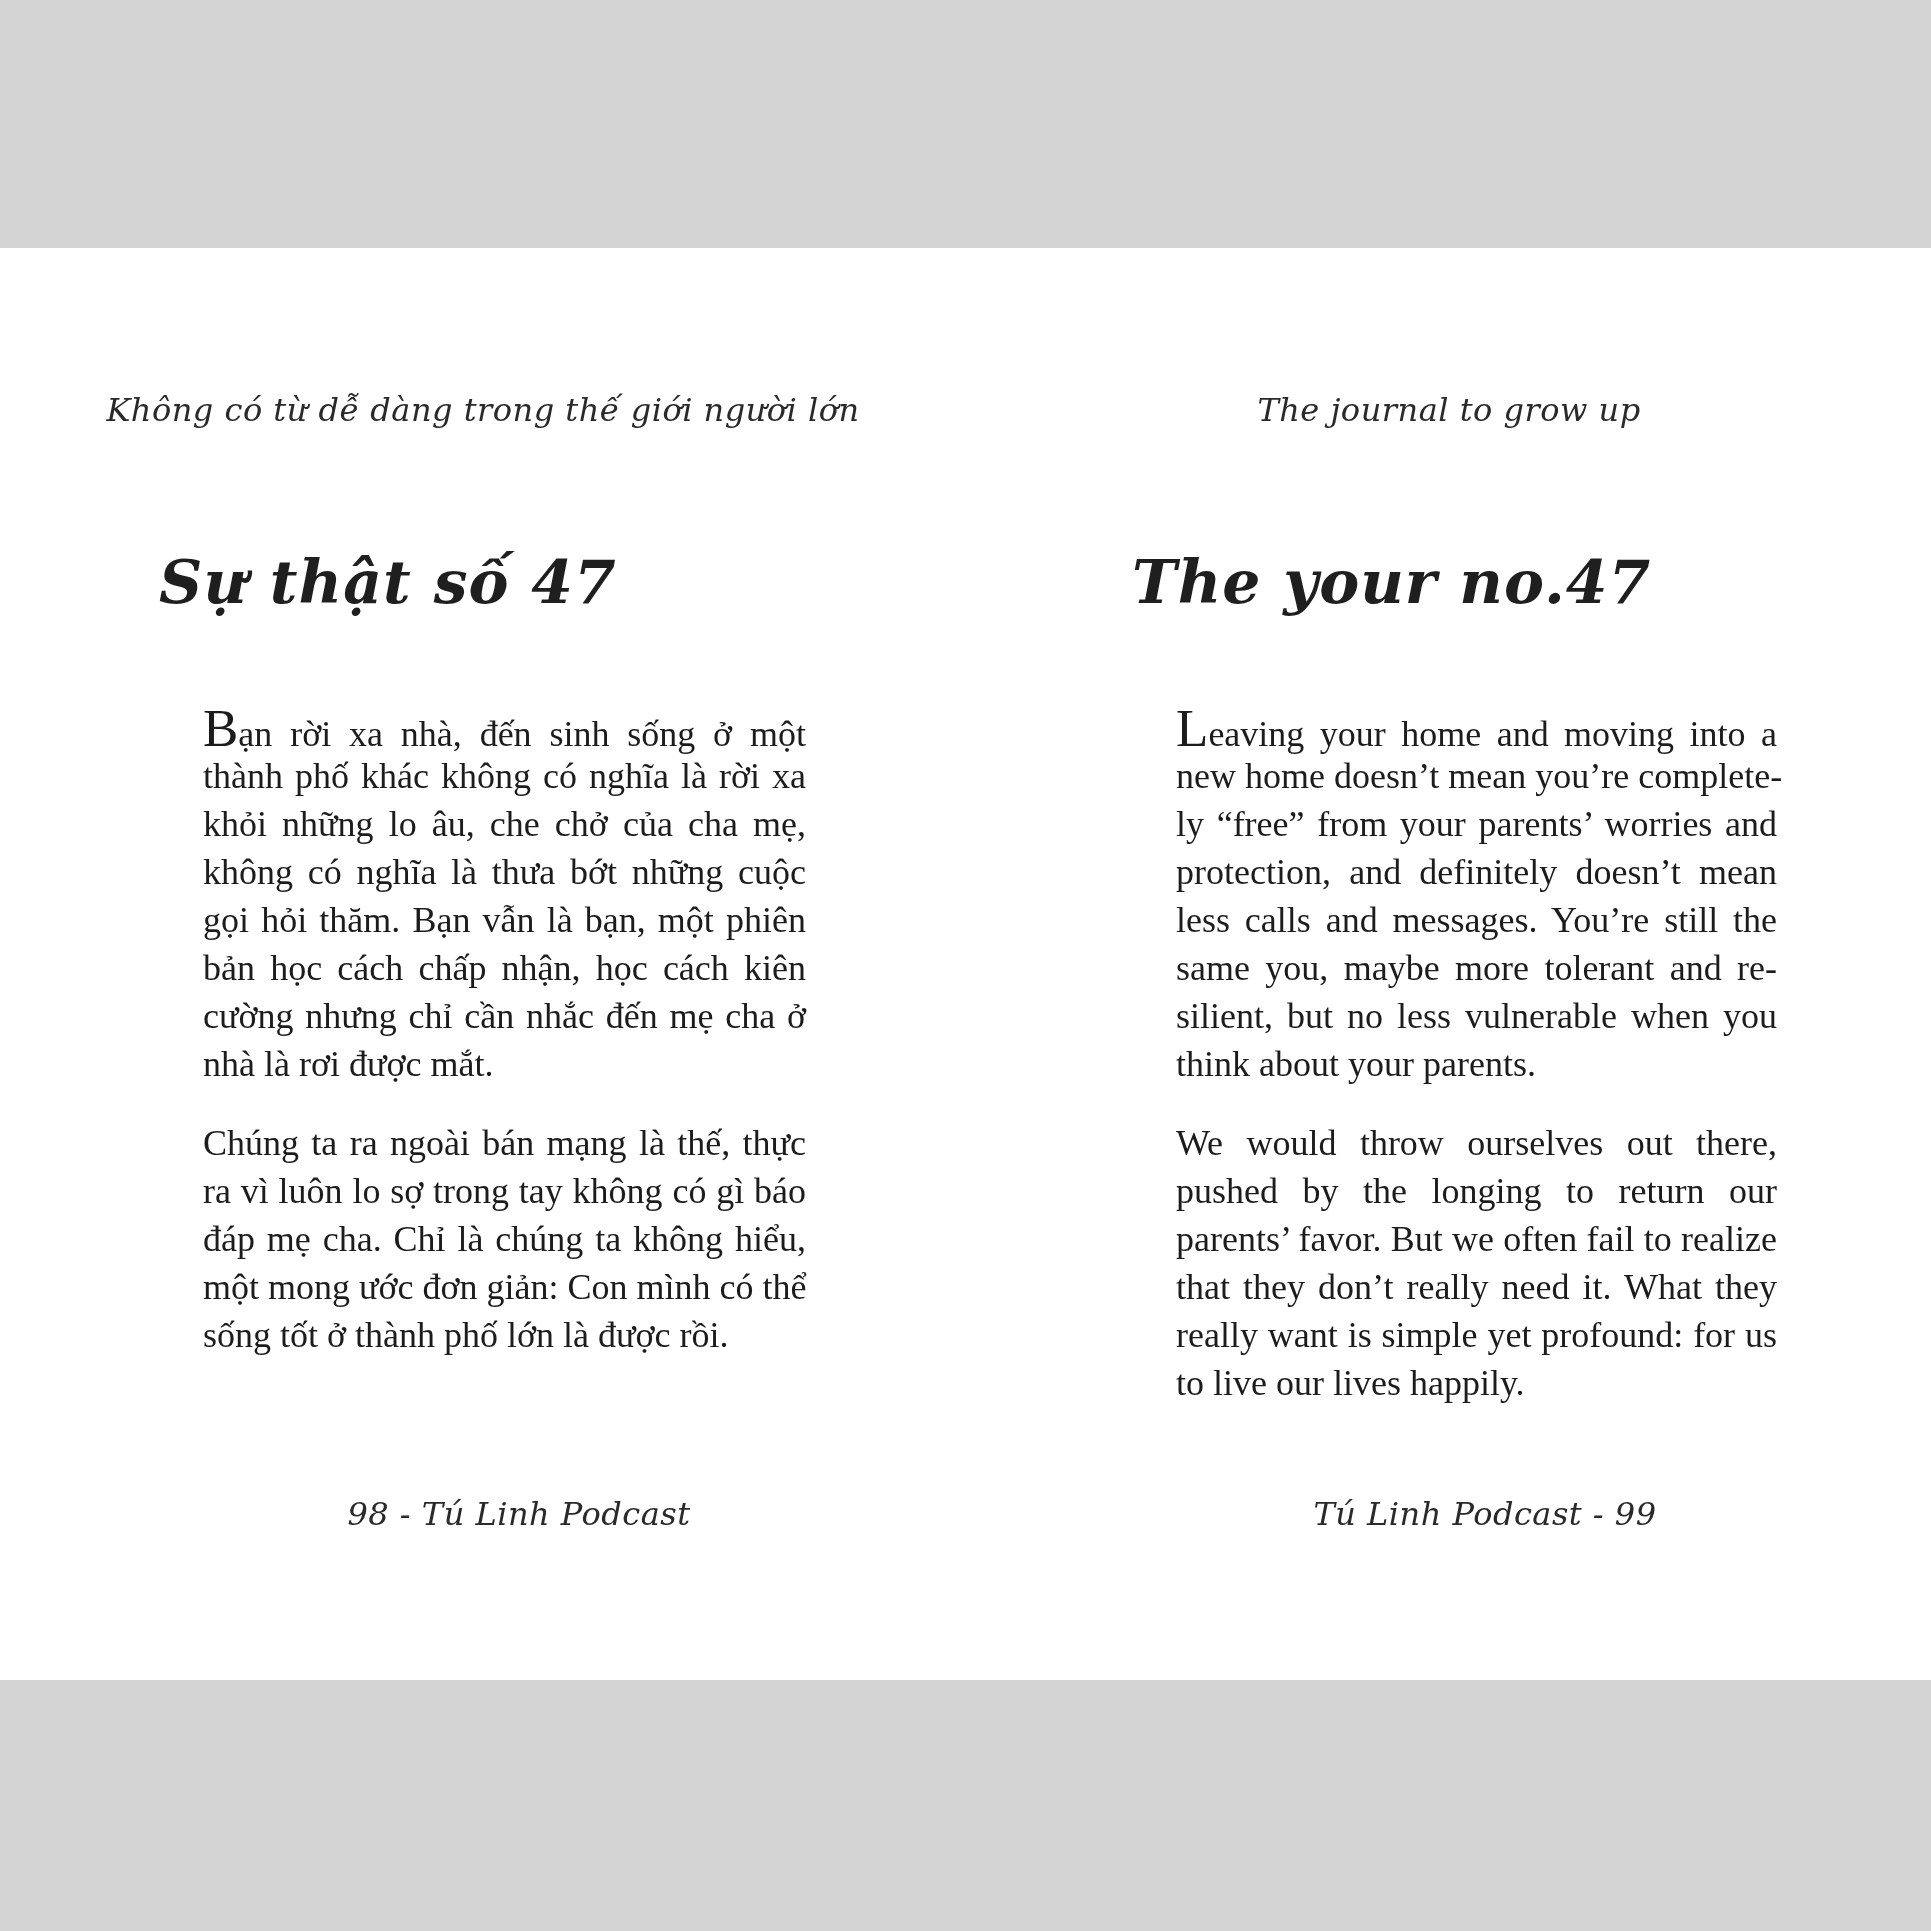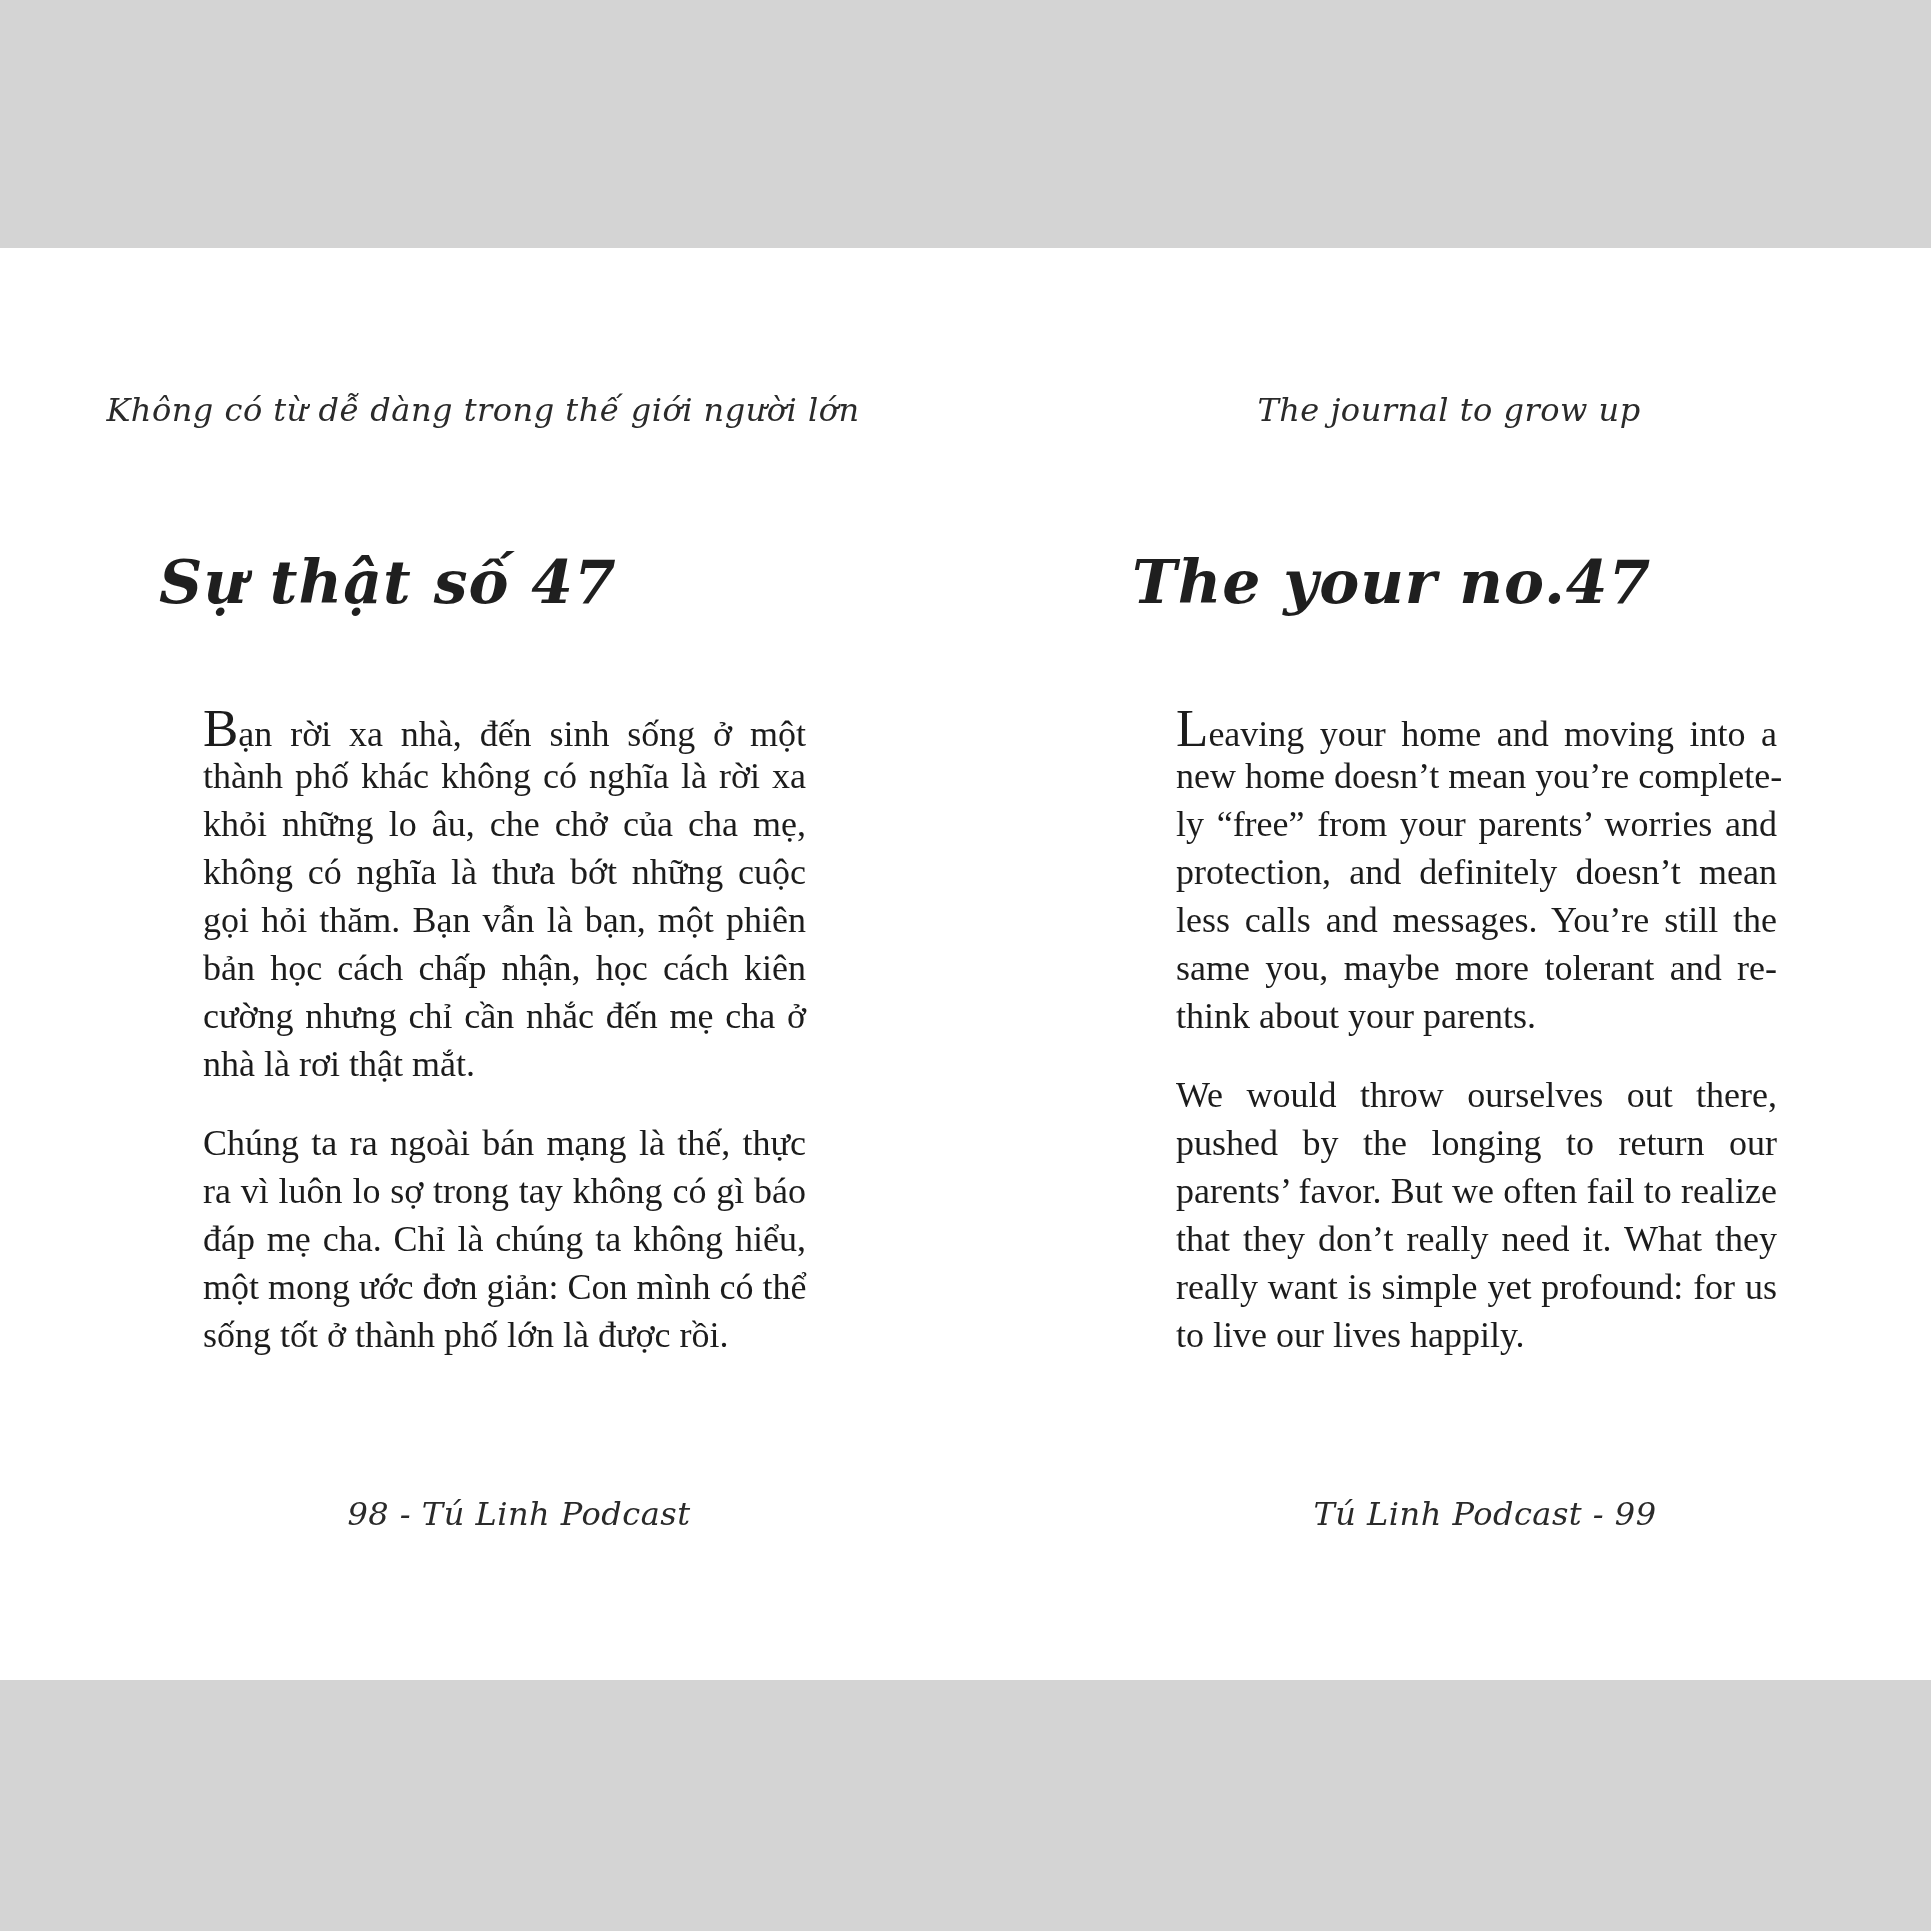--- a/index.html
+++ b/index.html
@@ -58,21 +58,21 @@
   <div class="chapter-title script">Sự thật số 47</div>
   <div class="body-block">
     <div class="para lead">
       <div class="line">Bạn rời xa nhà, đến sinh sống ở một</div>
       <div class="line">thành phố khác không có nghĩa là rời xa</div>
       <div class="line">khỏi những lo âu, che chở của cha mẹ,</div>
       <div class="line">không có nghĩa là thưa bớt những cuộc</div>
       <div class="line">gọi hỏi thăm. Bạn vẫn là bạn, một phiên</div>
       <div class="line">bản học cách chấp nhận, học cách kiên</div>
       <div class="line">cường nhưng chỉ cần nhắc đến mẹ cha ở</div>
-      <div class="line last">nhà là rơi thật mắt.</div>
+      <div class="line last">nhà là rơi được mắt.</div>
     </div>
     <div class="para">
       <div class="line">Chúng ta ra ngoài bán mạng là thế, thực</div>
       <div class="line">ra vì luôn lo sợ trong tay không có gì báo</div>
       <div class="line">đáp mẹ cha. Chỉ là chúng ta không hiểu,</div>
       <div class="line">một mong ước đơn giản: Con mình có thể</div>
       <div class="line last">sống tốt ở thành phố lớn là được rồi.</div>
     </div>
   </div>
   <div class="page-footer script">98 - Tú Linh Podcast</div>
@@ -82,20 +82,21 @@
   <div class="running-header script">The journal to grow up</div>
   <div class="chapter-title script">The your no.47</div>
   <div class="body-block">
     <div class="para lead">
       <div class="line">Leaving your home and moving into a</div>
       <div class="line">new home doesn’t mean you’re complete-</div>
       <div class="line">ly “free” from your parents’ worries and</div>
       <div class="line">protection, and definitely doesn’t mean</div>
       <div class="line">less calls and messages. You’re still the</div>
       <div class="line">same you, maybe more tolerant and re-</div>
+      <div class="line">silient, but no less vulnerable when you</div>
       <div class="line last">think about your parents.</div>
     </div>
     <div class="para">
       <div class="line">We would throw ourselves out there,</div>
       <div class="line">pushed by the longing to return our</div>
       <div class="line">parents’ favor. But we often fail to realize</div>
       <div class="line">that they don’t really need it. What they</div>
       <div class="line">really want is simple yet profound: for us</div>
       <div class="line last">to live our lives happily.</div>
     </div>

